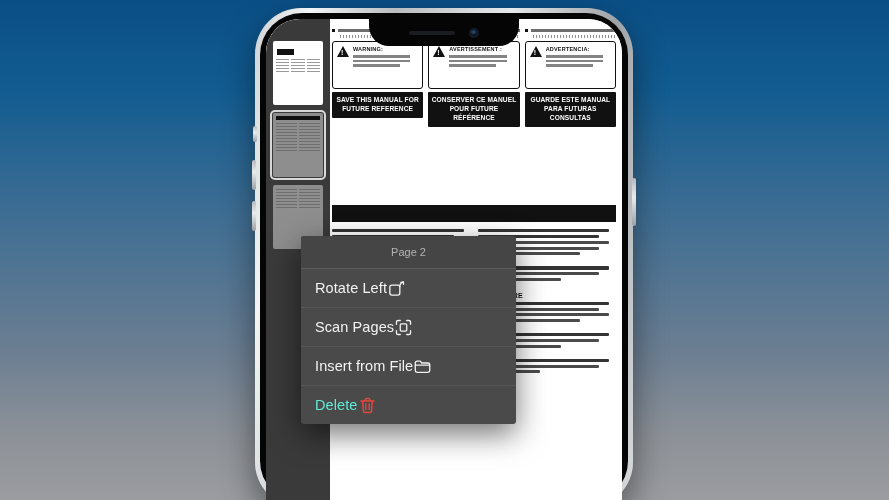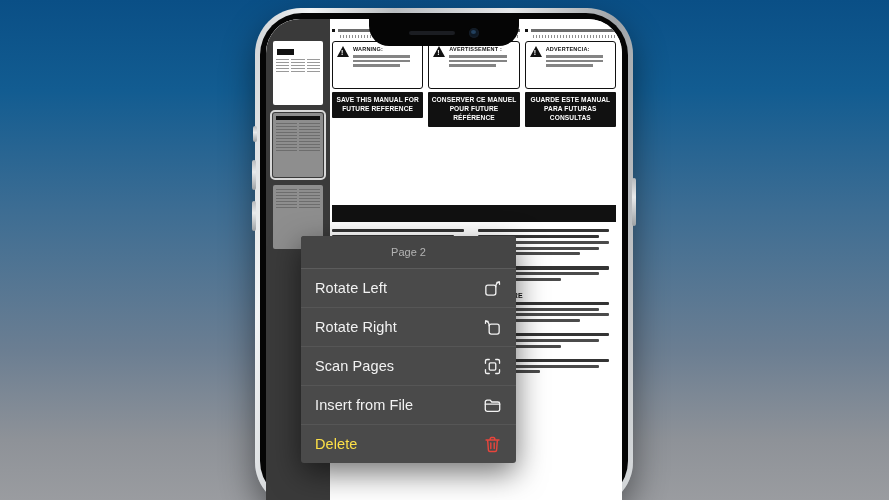--- a/index.html
+++ b/index.html
@@ -111,26 +111,26 @@
     background:#4a4a4a;border-radius:3px;overflow:hidden;z-index:60;
     box-shadow:0 10px 30px rgba(0,0,0,.55);
     font-family:"Liberation Sans", sans-serif;
   }
   .ctx-header{
     height:32px;display:flex;align-items:center;justify-content:center;
     background:#454545;border-bottom:.5px solid #5c5c5c;
   }
   .ctx-header span{color:#b4b4b4;font-size:11px;}
   .ctx-item{
-    height:38px;display:flex;align-items:center;justify-content:space-between;
+    height:38px;display:flex;align-items:center;
     padding:0 14px;border-bottom:.5px solid #565656;
   }
   .ctx-item:last-child{border-bottom:none;}
   .ctx-item .lbl{color:#f2f2f2;font-size:14.5px;letter-spacing:.1px;}
-  .ctx-item.danger .lbl{color:#fde047;}
+  .ctx-item.danger .lbl{color:#5eead4;}
   .ctx-icon{width:19px;height:19px;display:flex;align-items:center;justify-content:center;}
   .ctx-icon svg{display:block;}
 </style>
 </head>
 <body>
 
 <div id="phone">
 
   <div class="frame-outer"></div>
   <div class="frame-inner"></div>
@@ -352,30 +352,20 @@
           <span class="lbl">Rotate Left</span>
           <span class="ctx-icon">
             <svg width="19" height="19" viewBox="0 0 20 20" fill="none" stroke="#f2f2f2" stroke-width="1.4">
               <rect x="3" y="6.5" width="10.5" height="10.5" rx="2.2"></rect>
               <path d="M13.5 8.2 C13.5 5.4 15 3.6 17 3.2" stroke-linecap="round"></path>
               <path d="M17.4 5.6 L17.2 3.0 L14.7 3.6" stroke-linecap="round" stroke-linejoin="round"></path>
             </svg>
           </span>
         </div>
 
-        <div class="ctx-item">
-          <span class="lbl">Rotate Right</span>
-          <span class="ctx-icon">
-            <svg width="19" height="19" viewBox="0 0 20 20" fill="none" stroke="#f2f2f2" stroke-width="1.4">
-              <rect x="6.5" y="6.5" width="10.5" height="10.5" rx="2.2"></rect>
-              <path d="M6.5 8.2 C6.5 5.4 5 3.6 3 3.2" stroke-linecap="round"></path>
-              <path d="M2.6 5.6 L2.8 3.0 L5.3 3.6" stroke-linecap="round" stroke-linejoin="round"></path>
-            </svg>
-          </span>
-        </div>
 
 
         <div class="ctx-item">
           <span class="lbl">Scan Pages</span>
           <span class="ctx-icon">
             <svg width="19" height="19" viewBox="0 0 20 20" fill="none" stroke="#f2f2f2" stroke-width="1.4">
               <path d="M2.6 6.6 V4.3 A1.7 1.7 0 0 1 4.3 2.6 H6.6" stroke-linecap="round"></path>
               <path d="M13.4 2.6 H15.7 A1.7 1.7 0 0 1 17.4 4.3 V6.6" stroke-linecap="round"></path>
               <path d="M17.4 13.4 V15.7 A1.7 1.7 0 0 1 15.7 17.4 H13.4" stroke-linecap="round"></path>
               <path d="M6.6 17.4 H4.3 A1.7 1.7 0 0 1 2.6 15.7 V13.4" stroke-linecap="round"></path>

